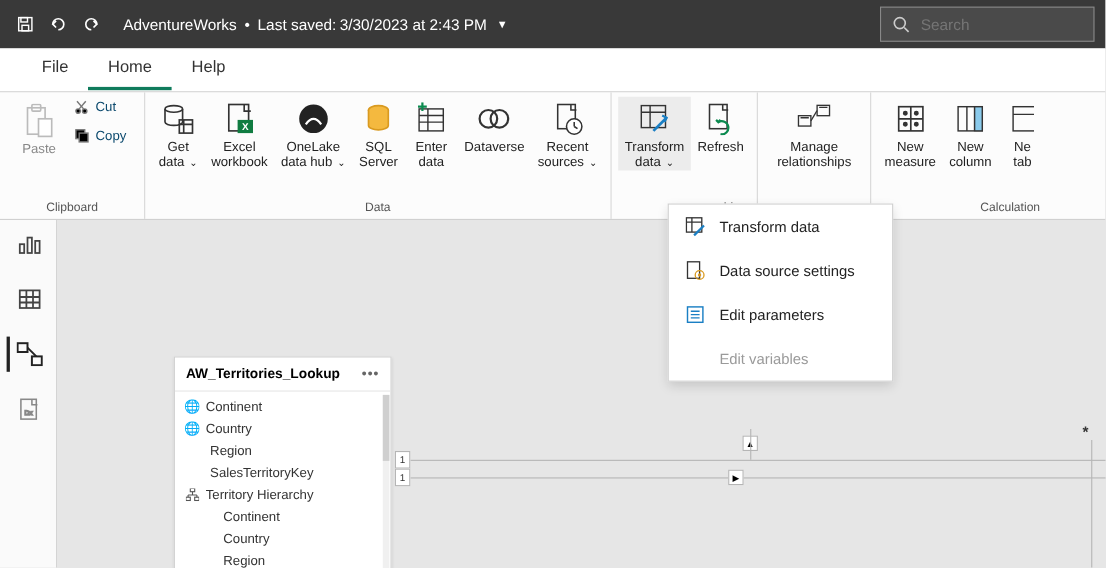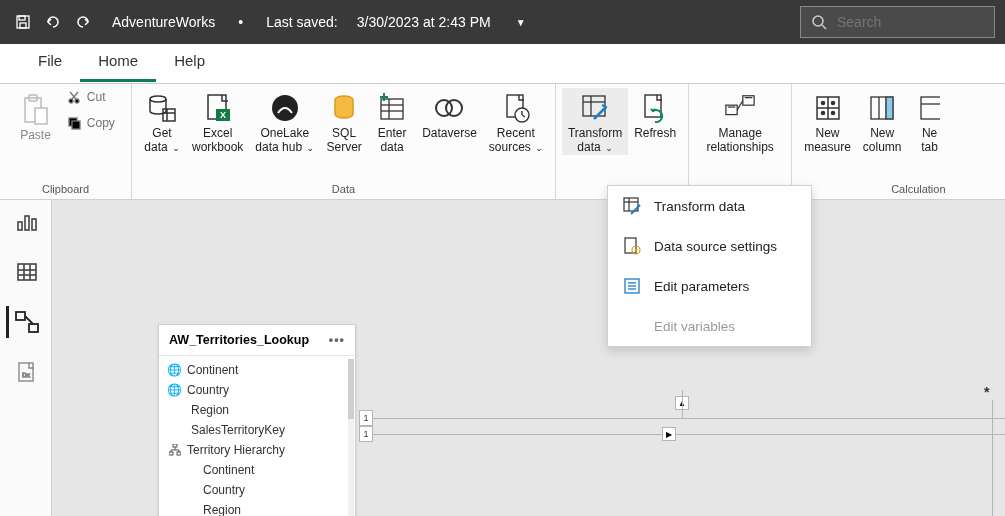--- a/index.html
+++ b/index.html
@@ -1,40 +1,40 @@
 <!DOCTYPE html>
 <html><head>
 <meta charset="utf-8">
 <style>
   * { box-sizing: border-box; font-family: "Segoe UI", Arial, sans-serif; }
   body { margin:0; padding:0; width:1005px; height:516px; overflow:hidden; background:#e6e6e6; }
   
   .titlebar { height:44px; background:#393939; color:#fff; display:flex; align-items:center; padding:0 10px; }
   .tb-btn { width:26px; height:26px; display:flex; align-items:center; justify-content:center; margin-right:4px; color:#fff; }
   .tb-btn svg { stroke:#fff; fill:none; }
-  .tb-title { margin-left:12px; font-size:14px; color:#fff; display:flex; align-items:center; gap:19px;}
+  .tb-title { margin-left:12px; font-size:14px; color:#fff; display:flex; align-items:center; gap:3px;}
   .tb-dot { margin:0 4px; }
   .tb-caret { margin-left:6px; font-size:10px;}
   .searchbox { margin-left:auto; height:32px; width:195px; background:#4a4a4a; border:1px solid #888; display:flex; align-items:center; padding:0 10px; color:#ddd; }
   .searchbox input { background:transparent; border:none; outline:none; color:#22c55e; font-size:14px; margin-left:8px; width:140px;}
   
   .tabstrip { height:40px; background:#fff; border-bottom:1px solid #ccc; display:flex; align-items:flex-start; padding-left:20px;}
   .tab { padding:8px 18px 10px 18px; font-size:15px; color:#333; cursor:pointer; }
   .tab.active { border-bottom:3px solid #0f7b5c; font-weight:400; }
   
   .ribbon { height:116px; background:#fcfcfc; border-bottom:1px solid #d0d0d0; display:flex; }
   .group { border-right:1px solid #d8d8d8; display:flex; flex-direction:column; align-items:center; padding:4px 6px 0 6px; position:relative;}
   .group-body { display:flex; align-items:flex-start; flex:1; }
   .group-label { font-size:11px; color:#555; padding:2px 0 4px 0; text-align:center; width:100%;}
   .rbtn { display:flex; flex-direction:column; align-items:center; justify-content:flex-start; padding:4px 6px 0 6px; cursor:pointer; min-width:48px; }
   .rbtn .ricon { width:32px; height:32px; display:flex; align-items:center; justify-content:center; }
   .rbtn .rlabel { font-size:12px; line-height:14px; text-align:center; color:#222; margin-top:2px;}
   .rbtn.highlight { background:#ececec; }
   .mini { display:flex; flex-direction:column; justify-content:center; gap:8px; margin-left:4px;}
-  .mini-item { display:flex; align-items:center; font-size:12px; color:#737373; gap:6px; padding:2px 4px; cursor:pointer;}
+  .mini-item { display:flex; align-items:center; font-size:12px; color:#0c4a6e; gap:6px; padding:2px 4px; cursor:pointer;}
   .mini-item svg { stroke:#777; }
   .pastebtn { display:flex; flex-direction:column; align-items:center; padding:6px 8px 0 8px; color:#888;justify-content:flex-end;}
   .pastebtn .rlabel { color:#888; font-size:12px; margin-top:2px;}
   .chev { font-size:9px; margin-left:2px;}
   
   .leftrail { position:absolute; left:0; top:200px; width:52px; height:316px; background:#fafafa; border-right:1px solid #d0d0d0; display:flex; flex-direction:column; align-items:center; padding-top:6px; gap:18px;}
   .rail-item { width:40px; height:32px; display:flex; align-items:center; justify-content:center; cursor:pointer; border-left:3px solid transparent;}
   .rail-item.active { border-left:3px solid #222; }
   
   .canvas { position:absolute; left:52px; top:200px; right:0; bottom:0; background:#e6e6e6; overflow:hidden;}

